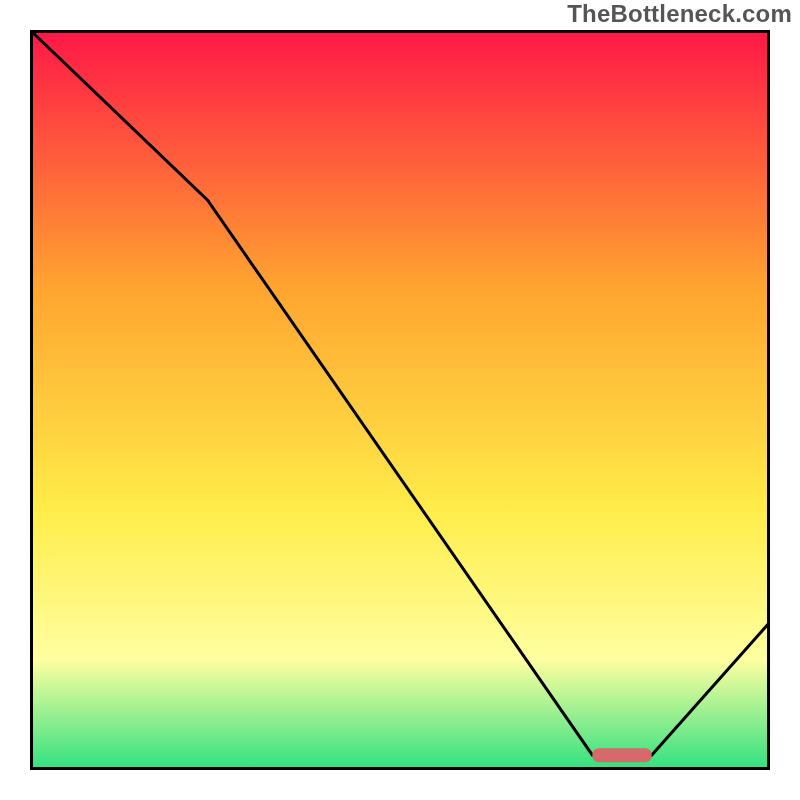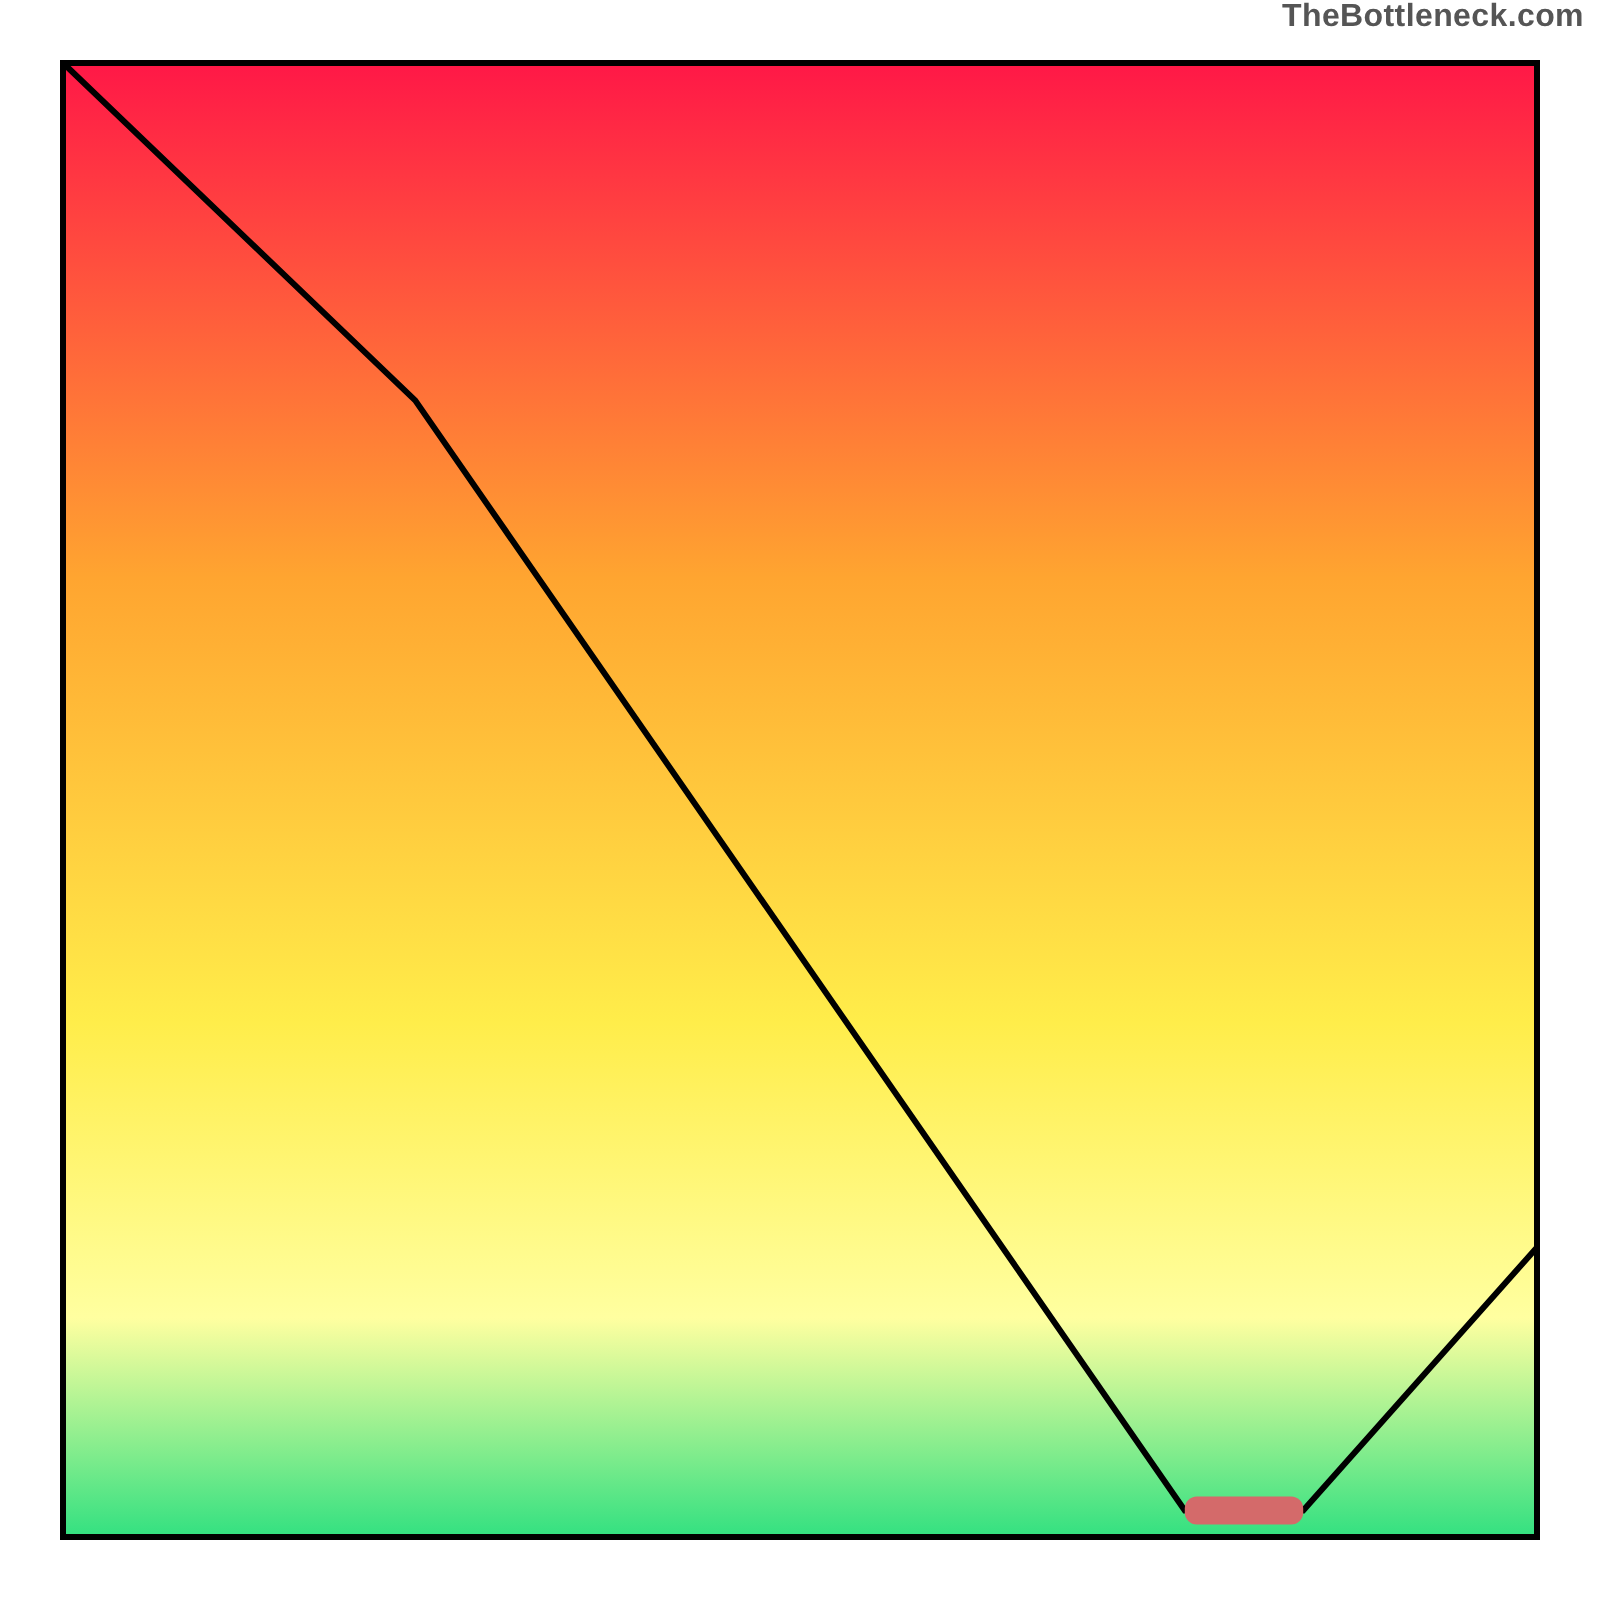--- a/index.html
+++ b/index.html
@@ -14,21 +14,21 @@
   .outer {
     position: relative;
     width: 800px;
     height: 800px;
     background: #ffffff;
   }
   .attribution {
     position: absolute;
     top: 0;
     right: 8px;
-    font-size: 16px;
+    font-size: 24px;
     font-weight: 600;
     color: #555555;
     letter-spacing: 0.2px;
   }
   .plot-frame {
     position: absolute;
     left: 30px;
     top: 30px;
     width: 740px;
     height: 740px;

